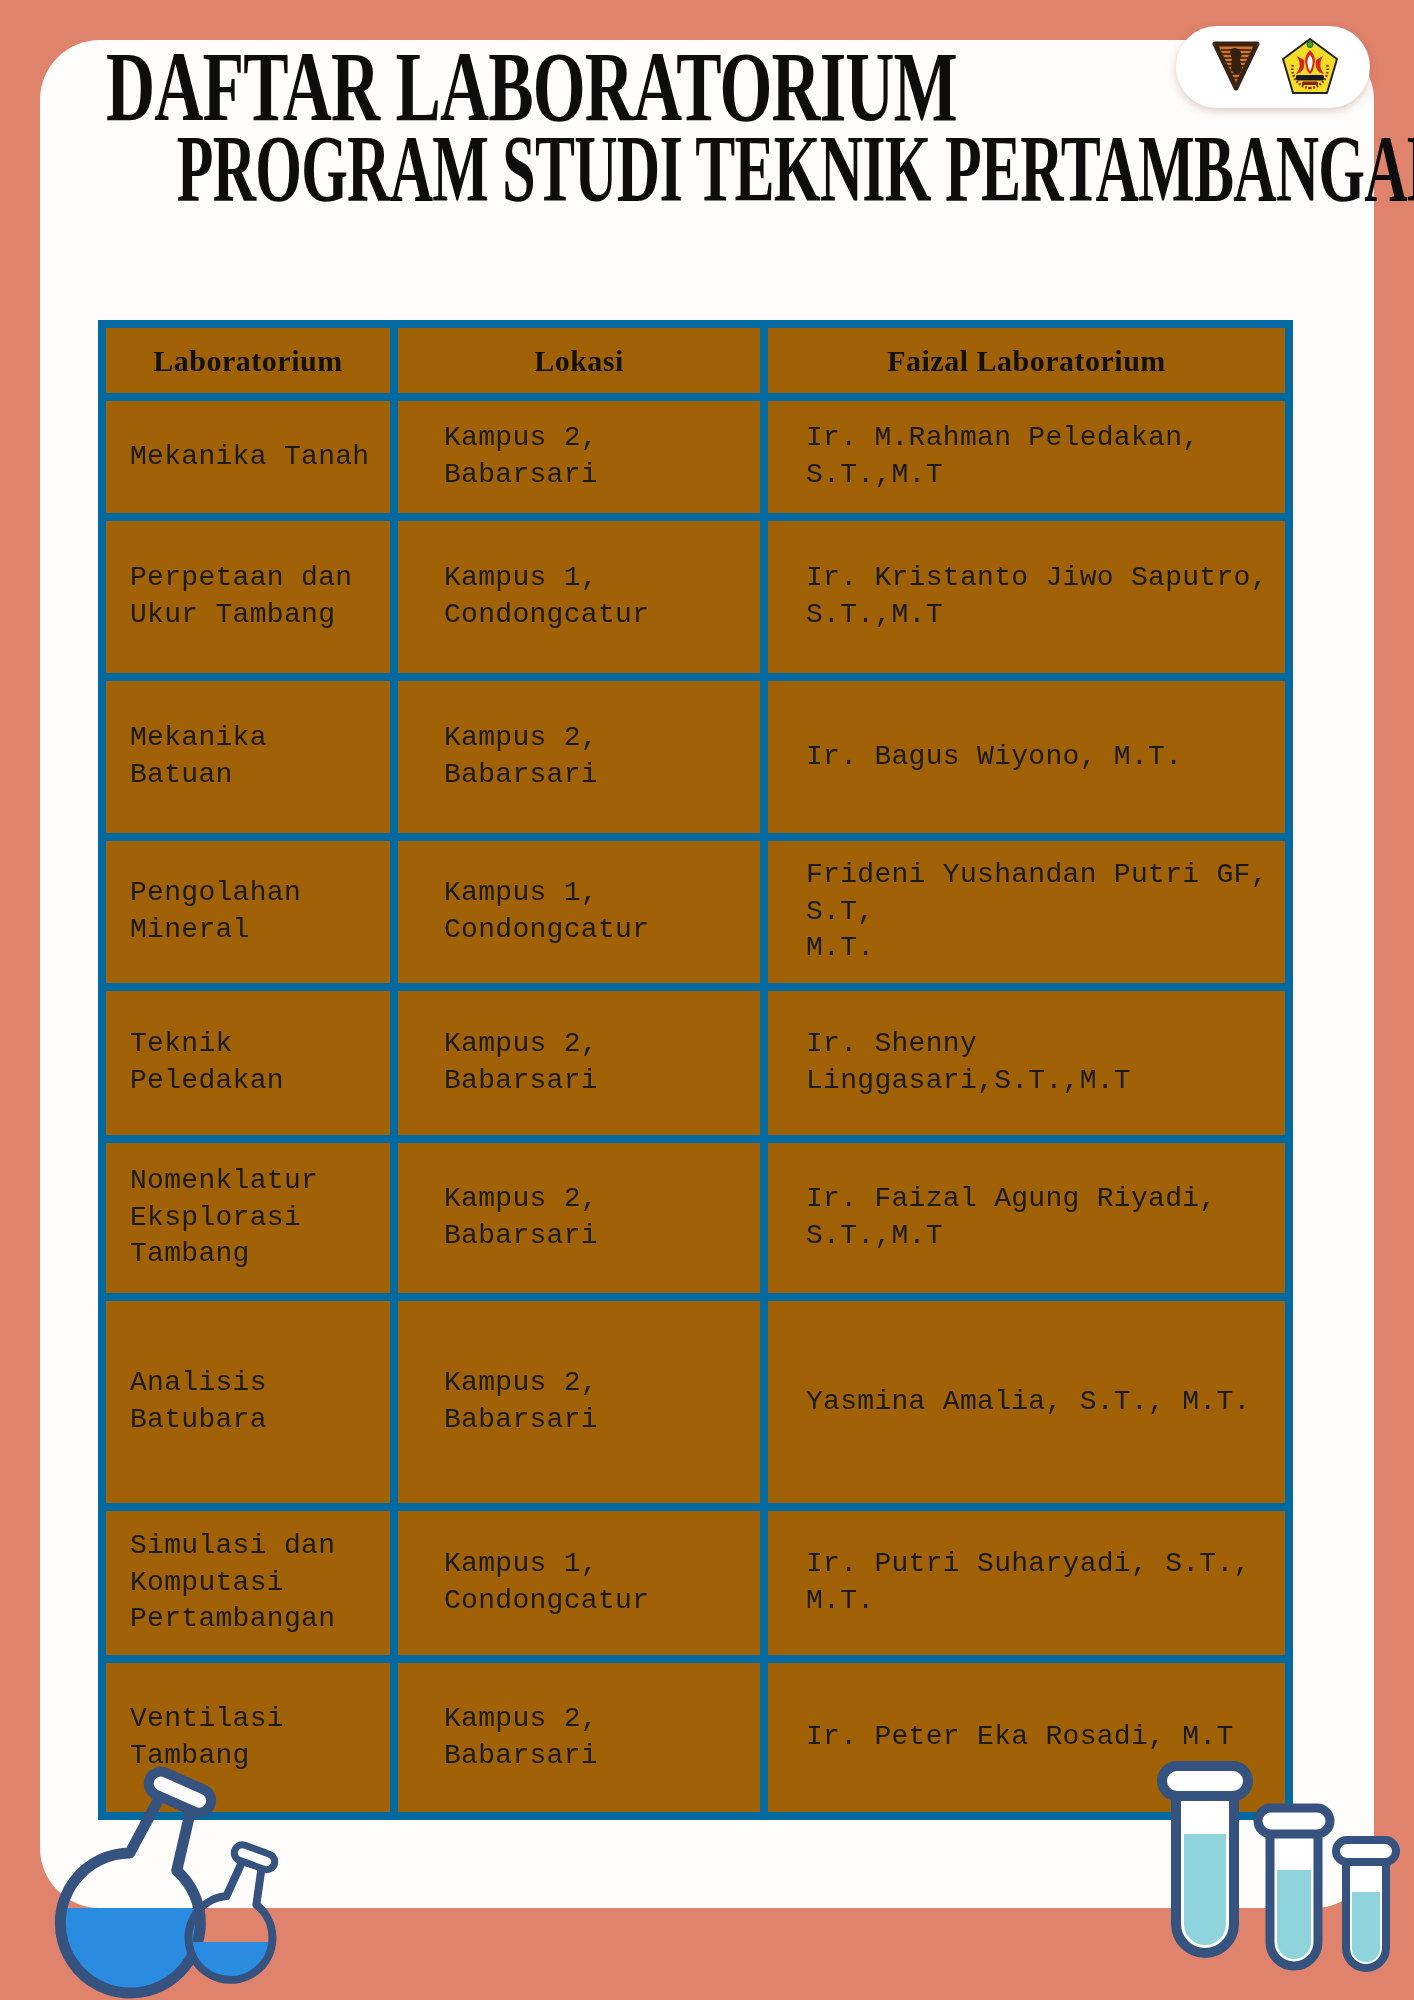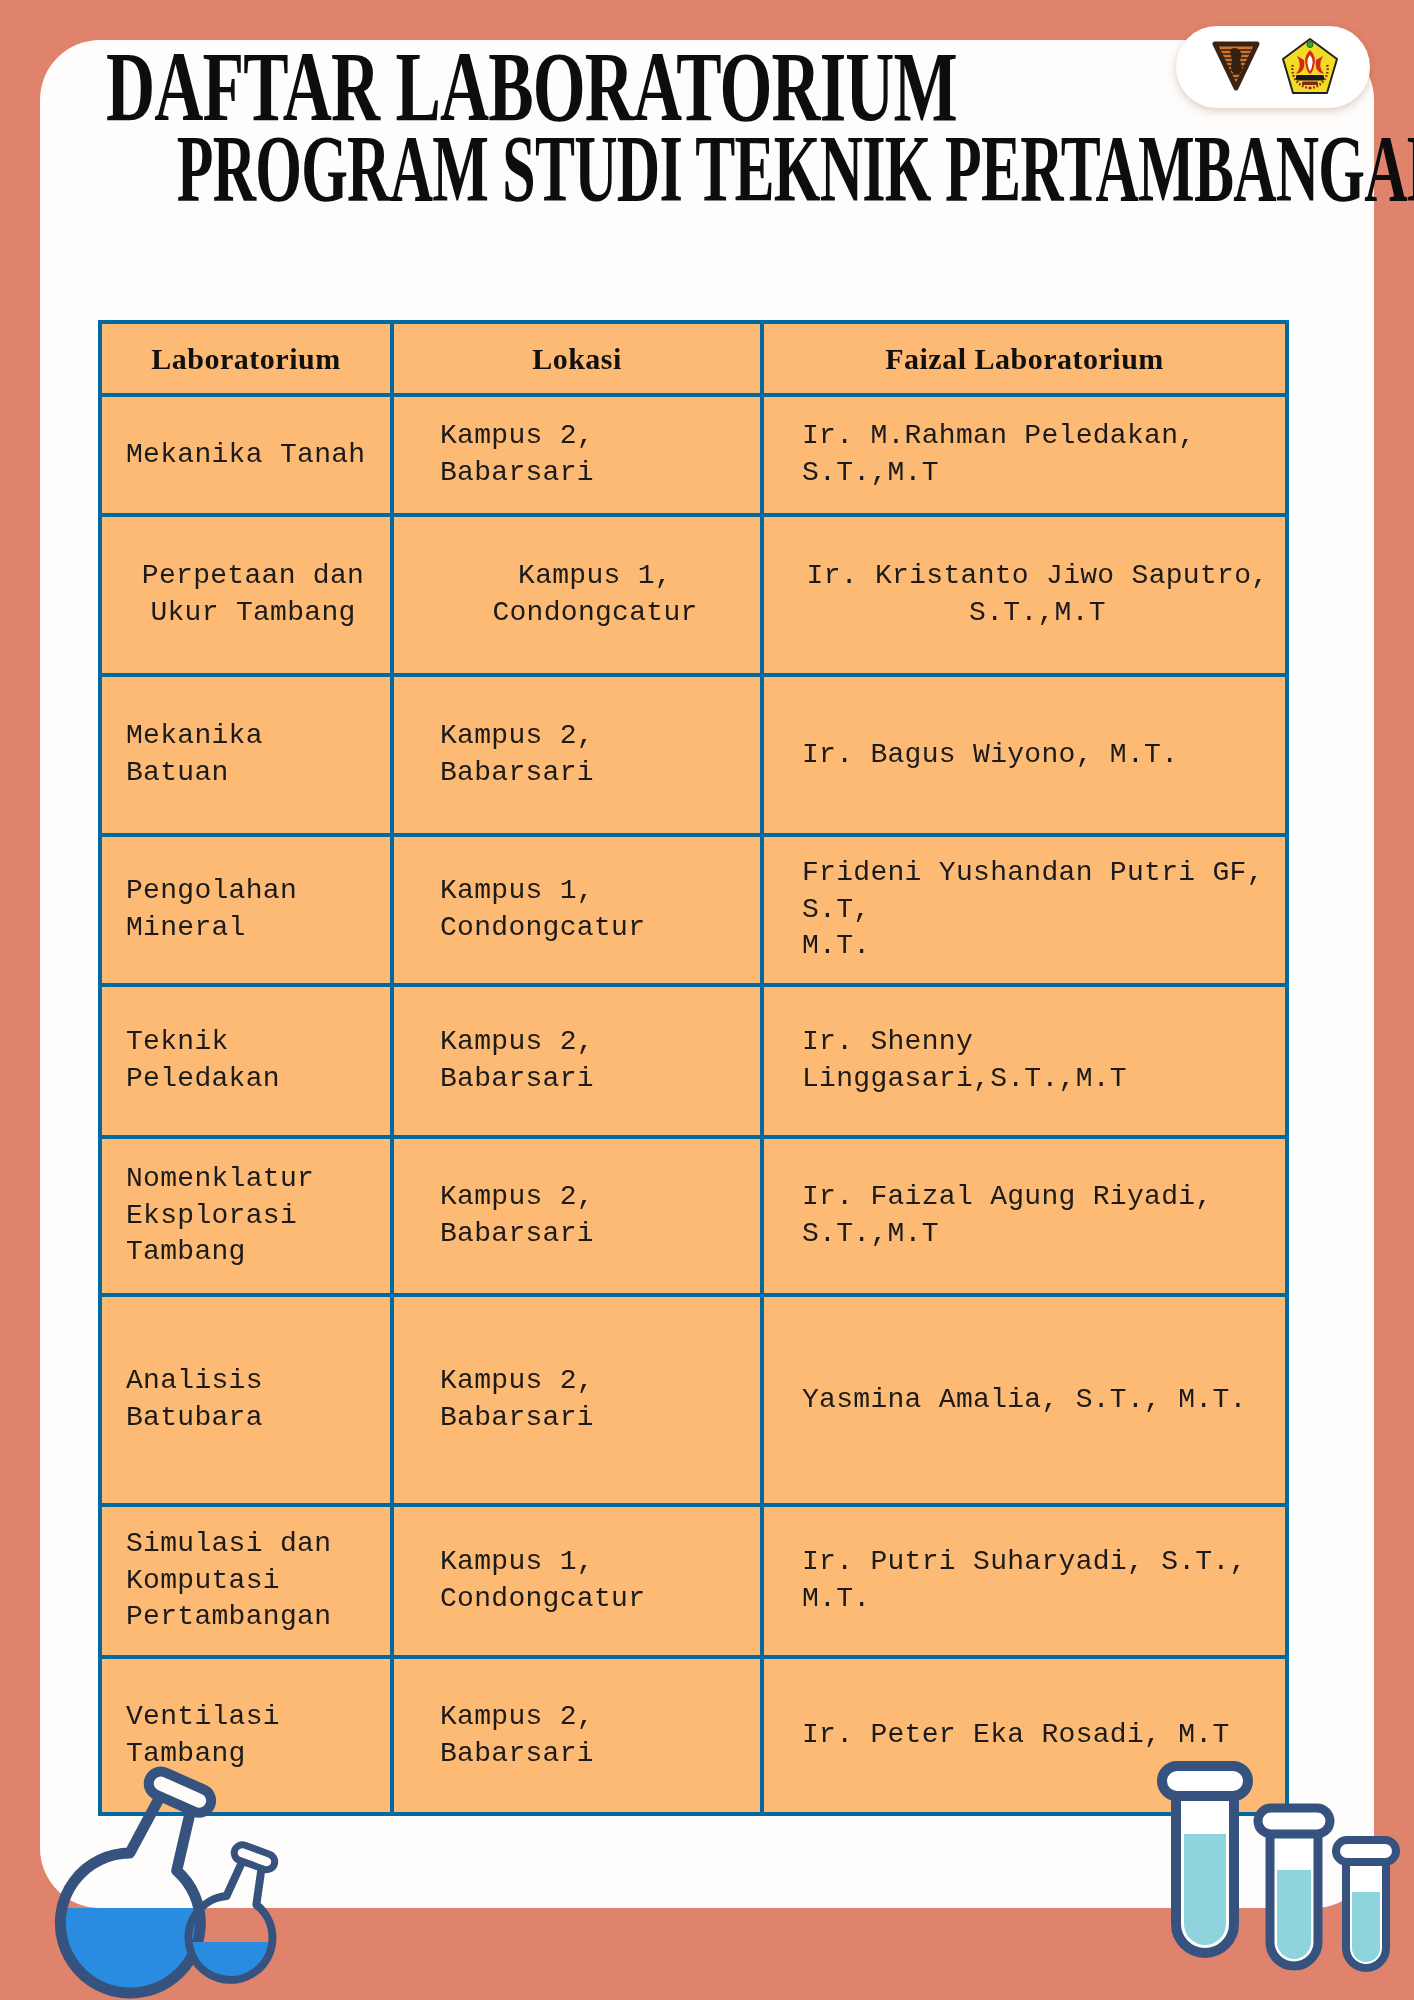--- a/index.html
+++ b/index.html
@@ -14,31 +14,31 @@
   .logo-pill svg{display:block;}
   
   .title{position:absolute;left:0;top:44px;width:1414px;z-index:2;color:#0D0D0D;}
   .title-line{display:block;font-family:"Liberation Serif",serif;font-weight:700;
               font-size:80px;letter-spacing:-1px;white-space:nowrap;}
   .t1{line-height:84px;transform:scale(.85,1.25);}
   .t2{line-height:82px;transform:scale(.75,1.18);}
   
   .lab-table{position:absolute;left:98px;top:320px;width:1187px;border-collapse:collapse;
              table-layout:fixed;background:transparent;z-index:2;}
-  .lab-table th,.lab-table td{border:4px solid #0369a1;vertical-align:middle;background:#fdba74;}
+  .lab-table th,.lab-table td{border:8px solid #0369a1;vertical-align:middle;background:#a16207;}
   .lab-table thead tr{height:73px;}
   .lab-table th{font-family:"Liberation Serif",serif;font-weight:700;font-size:30px;
                 letter-spacing:.5px;color:#111;text-align:center;padding:0 6px;}
   .lab-table td{font-size:28px;letter-spacing:.3px;color:#1B1B1B;line-height:1.32;
                 white-space:pre-line;font-family:Liberation Mono, monospace;}
   .lab-table td.c1{padding:6px 10px 6px 24px;}
   .lab-table td.c2{padding:6px 10px 6px 46px;}
   .lab-table td.c3{padding:6px 12px 6px 38px;}
   tbody tr:nth-child(1){height:120px;}
-  tbody tr:nth-child(2){height:160px;text-align:center;}
+  tbody tr:nth-child(2){height:160px;}
   tbody tr:nth-child(3){height:160px;}
   tbody tr:nth-child(4){height:150px;}
   tbody tr:nth-child(5){height:152px;}
   tbody tr:nth-child(6){height:158px;}
   tbody tr:nth-child(7){height:210px;}
   tbody tr:nth-child(8){height:152px;}
   tbody tr:nth-child(9){height:157px;}
   
   .flasks{position:absolute;left:18px;top:1760px;z-index:5;}
   .tubes{position:absolute;left:1128px;top:1752px;z-index:5;}

